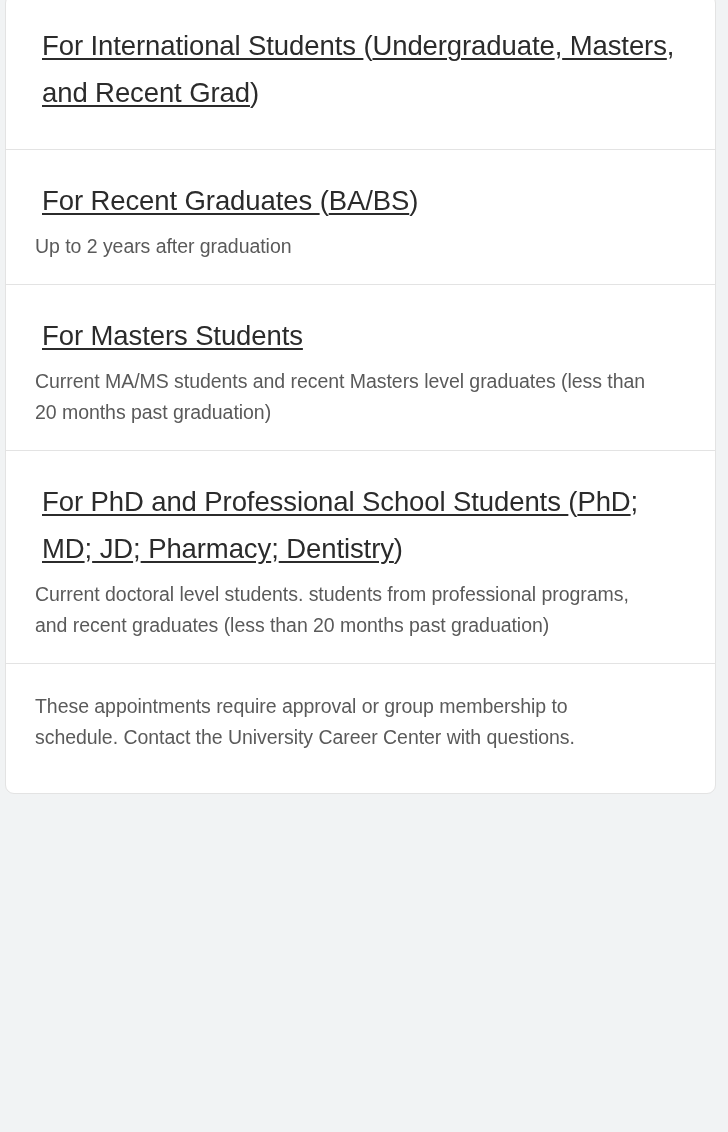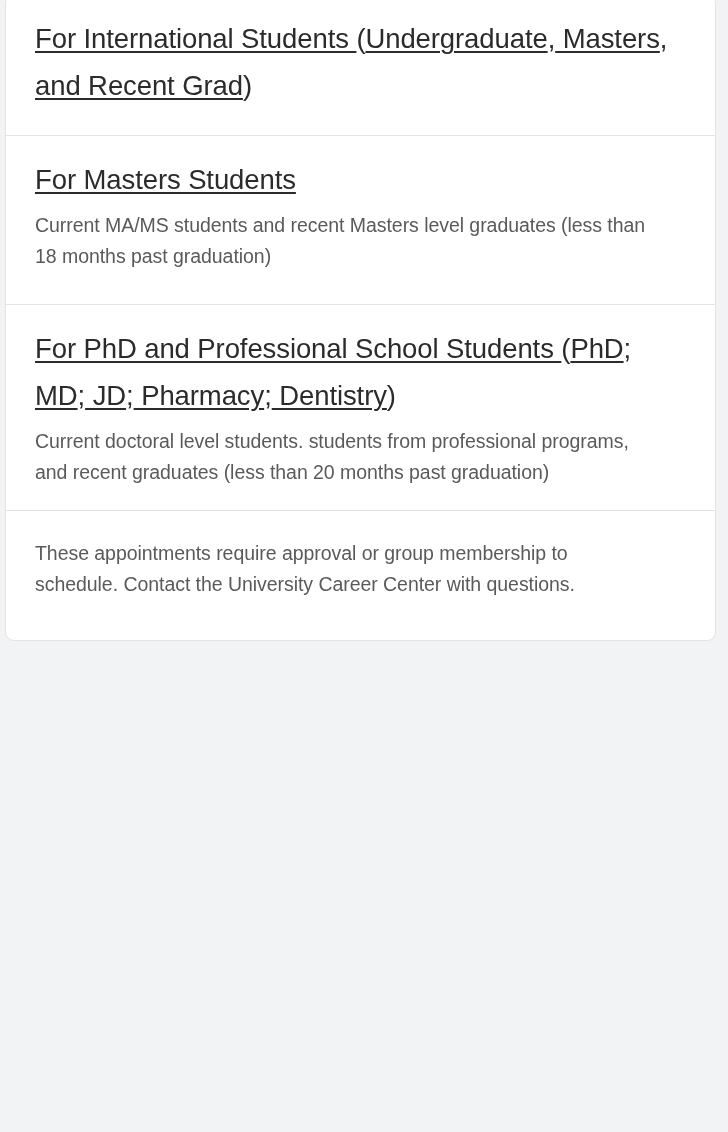--- a/index.html
+++ b/index.html
@@ -41,21 +41,21 @@
   }
 
   .sec-title {
     display: block;
     font-size: 27.5px;
     line-height: 47px;
     color: #2b2b2b;
     letter-spacing: -0.1px;
     text-decoration: none;
     cursor: pointer;
-    margin: 0;
+    margin: 7px;
   }
   
   .sec-title .u {
     text-decoration: underline;
     text-decoration-thickness: 2px;
     text-underline-offset: 3px;
     text-decoration-color: #2b2b2b;
   }
   .sec-title .np {
     text-decoration: none;
@@ -66,36 +66,40 @@
     line-height: 31px;
     color: #5a5a5a;
     margin: 7px 0 0 0;
     letter-spacing: -0.05px;
     max-width: 620px;
   }
 
   
   #sec-international { padding-top: 20px; padding-bottom: 26px; }
   #sec-recent        { padding-top: 20px; padding-bottom: 22px; }
-  #sec-masters       { padding-top: 20px; padding-bottom: 32px; }
+  #sec-masters       { padding-top: 20px; padding-bottom: 22px; }
   #sec-phd           { padding-top: 20px; padding-bottom: 22px; }
   #sec-macc          { padding-top: 20px; padding-bottom: 30px; }
   #sec-special       { padding-top: 20px; }
 </style>
 </head>
 <body>
 
 <div id="card">
   <div id="section-list">
       <div class="section" id="sec-international">
         <a class="sec-title" href="#" aria-label="For International Students (Undergraduate, Masters, and Recent Grad)"><span class="u">For International Students </span><span class="np">(</span><span class="u">Undergraduate</span><span class="np">,</span><span class="u"> Masters</span><span class="np">,</span><span class="u"> and Recent Grad</span><span class="np">)</span></a>
       </div>
+      <div class="section" id="sec-recent">
+        <a class="sec-title" href="#" aria-label="For Recent Graduates (BA/BS)"><span class="u">For Recent Graduates </span><span class="np">(</span><span class="u">BA/BS</span><span class="np">)</span></a>
+        <p class="sec-desc">Up to 2 years after graduation</p>
+      </div>
       <div class="section" id="sec-masters">
         <a class="sec-title" href="#" aria-label="For Masters Students"><span class="u">For Masters Students</span></a>
-        <p class="sec-desc">Current MA/MS students and recent Masters level graduates (less than 18 months past graduation)</p>
+        <p class="sec-desc">Current MA/MS students and recent Masters level graduates (less than 20 months past graduation)</p>
       </div>
       <div class="section" id="sec-phd">
         <a class="sec-title" href="#" aria-label="For PhD and Professional School Students (PhD; MD; JD; Pharmacy; Dentistry)"><span class="u">For PhD and Professional School Students </span><span class="np">(</span><span class="u">PhD</span><span class="np">;</span><span class="u"> MD</span><span class="np">;</span><span class="u"> JD</span><span class="np">;</span><span class="u"> Pharmacy</span><span class="np">;</span><span class="u"> Dentistry</span><span class="np">)</span></a>
         <p class="sec-desc">Current doctoral level students. students from professional programs, and recent graduates (less than 20 months past graduation)</p>
       </div>
       <div class="section" id="sec-special">
         <p class="sec-desc">These appointments require approval or group membership to schedule. Contact the University Career Center with questions.</p>
       </div>
     </div>
 </div>

